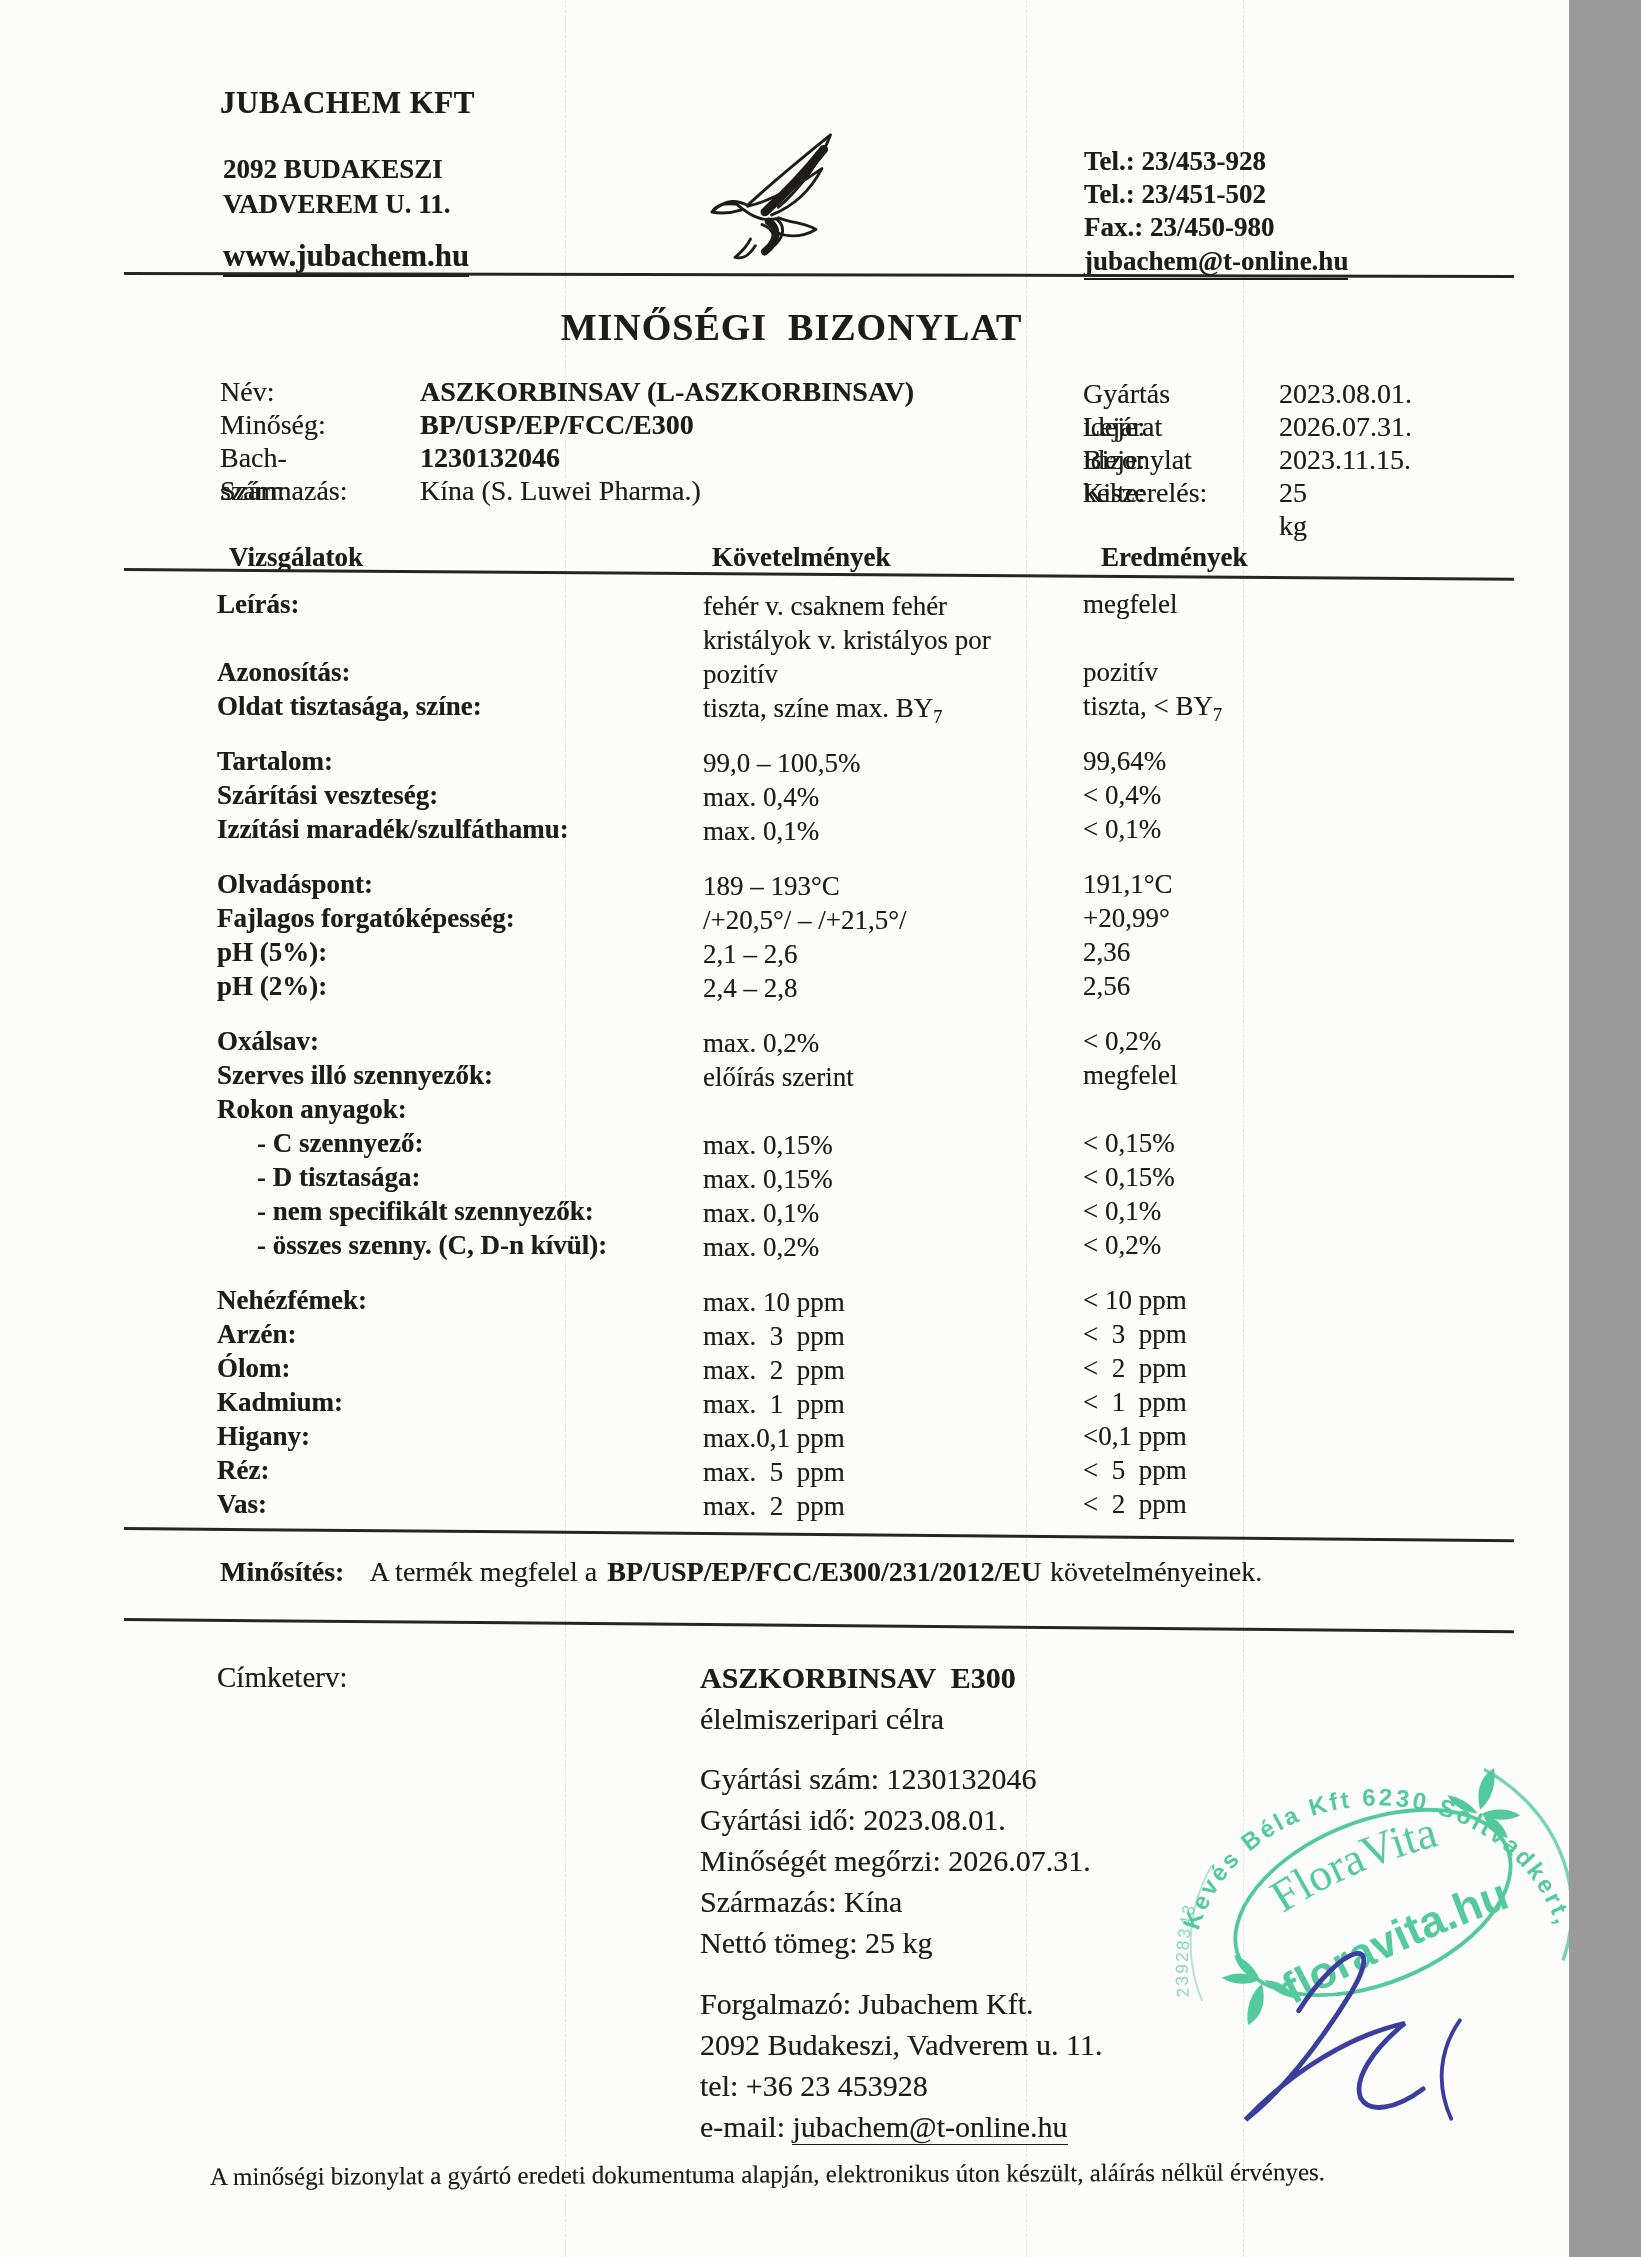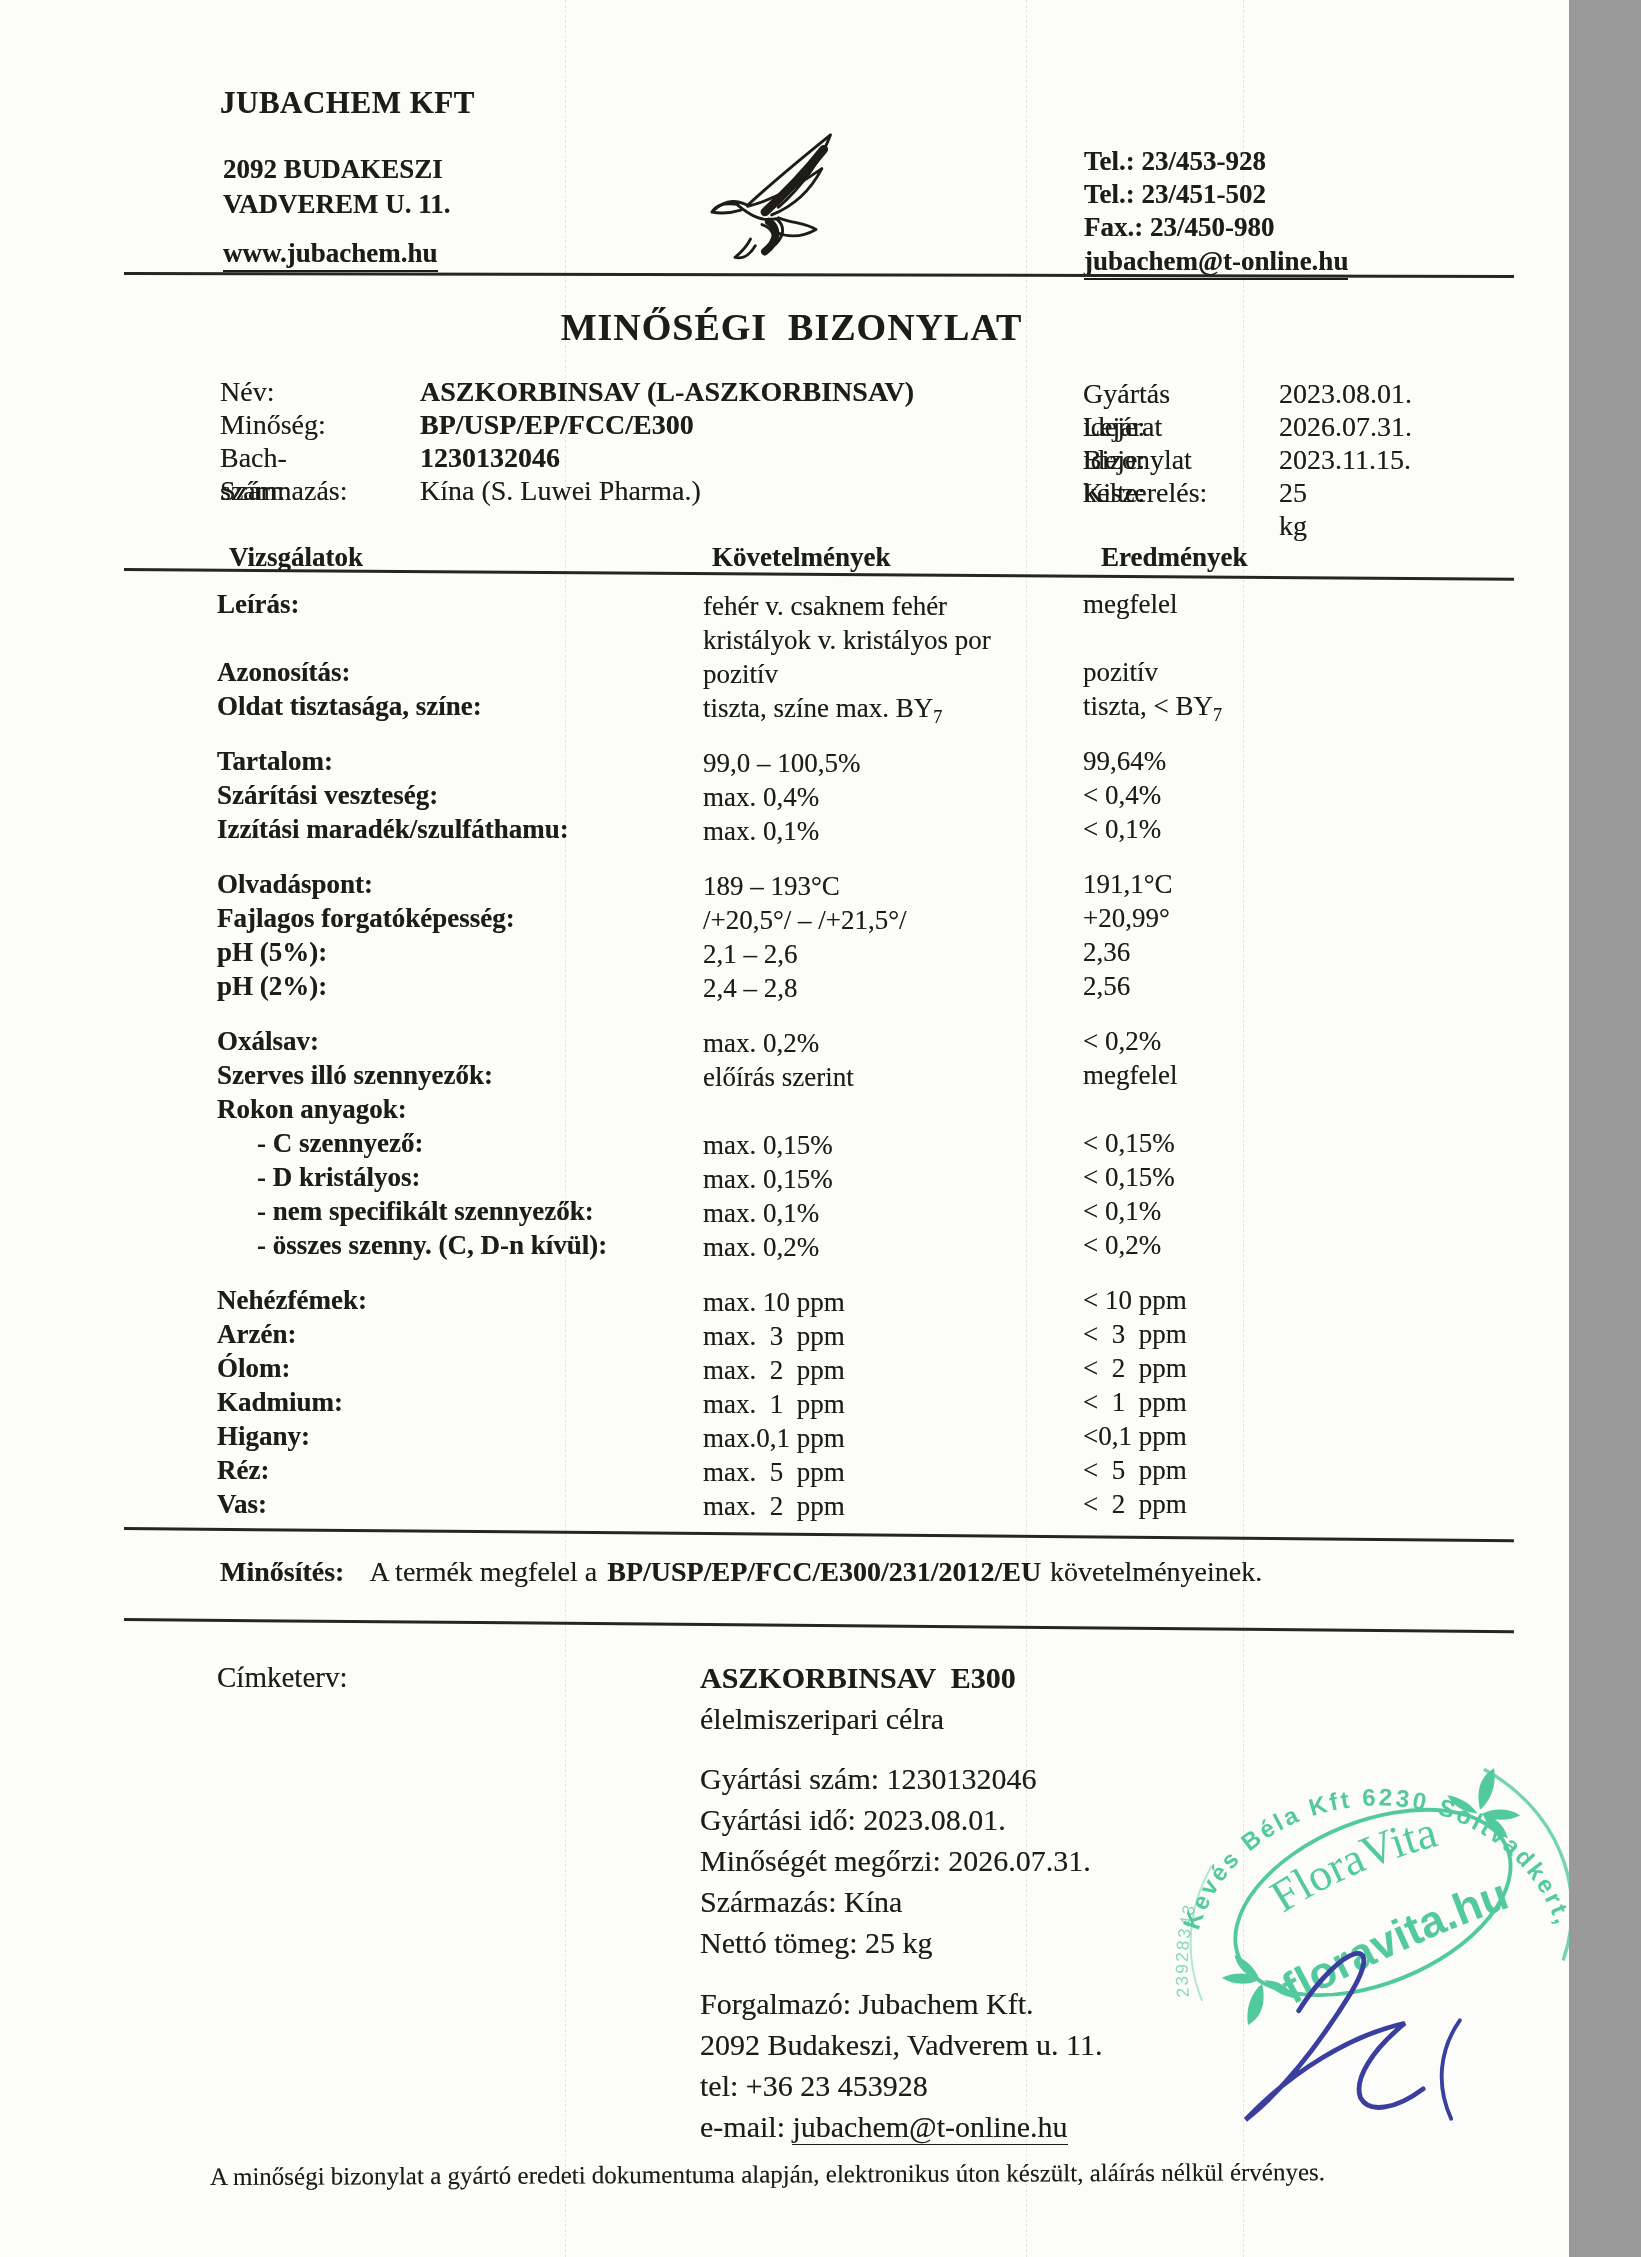--- a/index.html
+++ b/index.html
@@ -12,21 +12,21 @@
   .b{font-weight:bold;}
   .fold{position:absolute;top:0;bottom:0;border-left:1.9px dashed rgba(105,105,105,.16);width:0;}
   .rule{position:absolute;left:124px;width:1390px;height:2.9px;background:#262523;transform-origin:left center;}
   .ul{border-bottom:2.9px solid #1d1c1a;padding-bottom:1.9px;}
   .ul2{border-bottom:1.9px solid #1d1c1a;padding-bottom:1px;}
 
   
   .company{left:220px;top:85px;font-size:31px;font-weight:bold;letter-spacing:0.5px;}
   .addr1{left:223px;top:154px;font-size:27px;font-weight:bold;}
   .addr2{left:223px;top:189px;font-size:27px;font-weight:bold;}
-  .site{left:223px;top:238px;font-size:27px;font-weight:bold;}
+  .site{left:223px;top:238px;font-size:31px;font-weight:bold;}
   .contacts{left:1084px;top:145px;font-size:27px;font-weight:bold;line-height:33px;}
   .cemail{left:1084px;top:246px;font-size:27px;font-weight:bold;}
 
   .title{left:415px;top:305px;width:753px;text-align:center;font-size:38px;
          font-weight:bold;letter-spacing:1px;white-space:pre;}
 
   
   .pinfo{font-size:28px;line-height:33px;}
   #prod-left{left:0;top:375px;}
   #prod-right{left:0;top:377px;}
@@ -217,21 +217,21 @@
         <div class="c1">Rokon anyagok:</div>
         <div class="c2"></div>
         <div class="c3"></div>
       </div>
       <div class="t-row">
         <div class="c1 ind">- C szennyező:</div>
         <div class="c2">max. 0,15%</div>
         <div class="c3">&lt; 0,15%</div>
       </div>
       <div class="t-row">
-        <div class="c1 ind">- D kristályos:</div>
+        <div class="c1 ind">- D tisztasága:</div>
         <div class="c2">max. 0,15%</div>
         <div class="c3">&lt; 0,15%</div>
       </div>
       <div class="t-row">
         <div class="c1 ind">- nem specifikált szennyezők:</div>
         <div class="c2">max. 0,1%</div>
         <div class="c3">&lt; 0,1%</div>
       </div>
       <div class="t-row">
         <div class="c1 ind">- összes szenny. (C, D-n kívül):</div>

